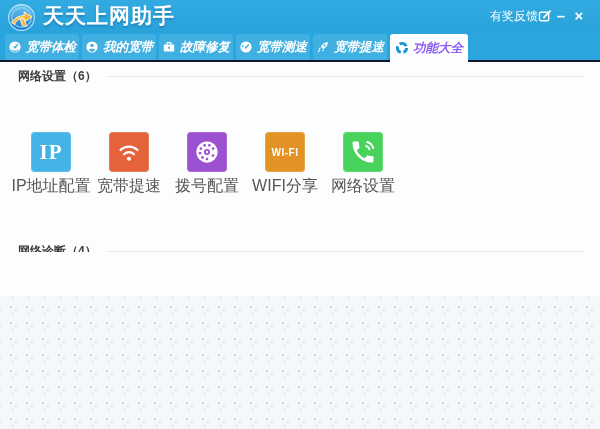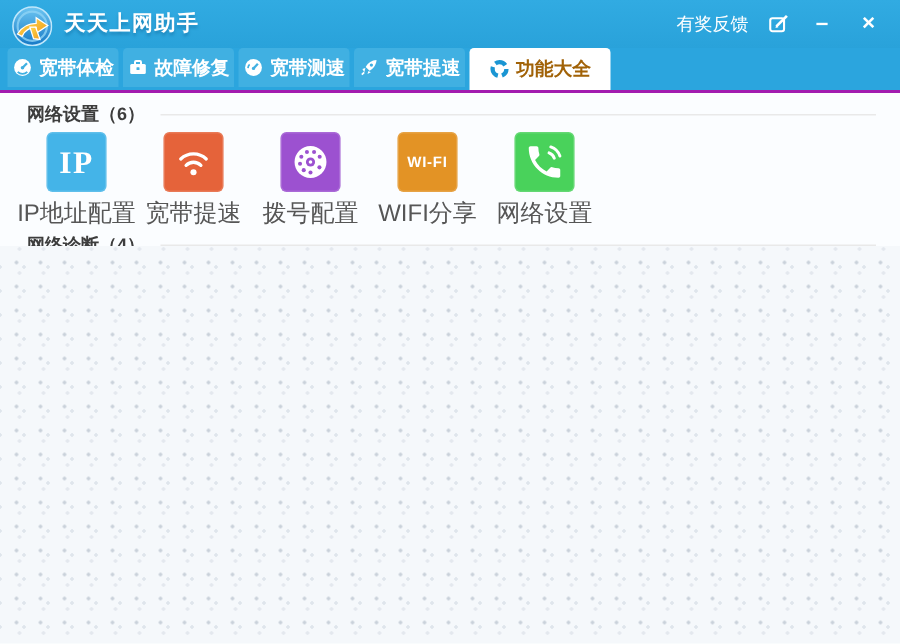--- a/index.html
+++ b/index.html
@@ -2,37 +2,37 @@
 <html><head>
 <meta charset="utf-8">
 <style>
   html,body{margin:0;padding:0;}
   body{font-family:"Liberation Sans","DejaVu Sans",sans-serif;}
   .window{width:600px;height:429px;overflow:hidden;position:relative;background:#fbfdff;display:flex;flex-direction:column;}
 
   
   .titlebar{height:32px;background:linear-gradient(#31abe2,#29a2da);display:flex;align-items:center;padding:0 6px;flex:0 0 auto;}
   .logo{width:27px;height:27px;margin:2px 4px 0 2px;flex:0 0 auto;}
-  .app-title{color:#fff;font-size:14px;font-weight:bold;letter-spacing:1px;text-shadow:0 2px 2px rgba(10,80,130,.35);margin-left:4px;}
-  .titlebar-right{margin-left:auto;display:flex;align-items:center;gap:13px;padding-right:6px;}
+  .app-title{color:#fff;font-size:21px;font-weight:bold;letter-spacing:1px;text-shadow:0 2px 2px rgba(10,80,130,.35);margin-left:4px;}
+  .titlebar-right{margin-left:auto;display:flex;align-items:center;padding-right:6px;}
   .feedback-label{color:#fff;font-size:12px;cursor:pointer;}
   .win-btn{color:#fff;font-size:15px;font-weight:bold;width:18px;height:18px;line-height:17px;text-align:center;cursor:pointer;}
   .feedback-ico{width:14px;height:14px;cursor:pointer;}
 
   
-  .tabbar{height:28px;background:#2ba5de;display:flex;padding-left:5px;border-bottom:2px solid #a21caf;flex:0 0 auto;position:relative;}
+  .tabbar{height:28px;background:#2ba5de;display:flex;align-items:flex-end;padding-left:5px;border-bottom:2px solid #0f172a;flex:0 0 auto;position:relative;font-style:italic;}
   .tab{height:26px;width:74px;margin-right:3px;background:#40b0e2;border-radius:3px 3px 0 0;display:flex;align-items:center;justify-content:center;gap:4px;color:#fff;font-size:12.5px;font-weight:bold;cursor:pointer;white-space:nowrap;}
   .tab svg{width:14px;height:14px;flex:0 0 auto;}
   .tab .disc{fill:#fff;}
   .tab .cutf{fill:#40b0e2;}
   .tab .cuts{stroke:#40b0e2;fill:none;}
-  .tab.selected{background:#fff;color:#a16207;height:28px;margin-bottom:-2px;z-index:2;width:94px;}
-
-  
-  .content{flex:1;display:flex;flex-direction:column;background:#fbfdff;min-height:0;}
+  .tab.selected{background:#fff;color:#8b5cf6;height:28px;margin-bottom:-2px;z-index:2;width:78px;}
+
+  
+  .content{flex:1;display:flex;flex-direction:column;background:#fbfdff;min-height:0;gap:44px;}
   .sec-header{display:flex;align-items:center;margin:6px 16px 0 18px;height:17px;flex:0 0 auto;}
   .sec-title{font-size:12px;font-weight:bold;color:#3d3d3d;white-space:nowrap;}
   .sec-line{flex:1;height:1px;background:#e9e9e9;margin-left:10px;}
   .items-row{display:flex;padding-left:12px;margin-top:3px;flex:0 0 auto;}
   .item{width:78px;display:flex;flex-direction:column;align-items:center;cursor:pointer;}
   .app-icon{width:40px;height:40px;border-radius:4px;display:flex;align-items:center;justify-content:center;box-shadow:inset 0 0 0 1px rgba(255,255,255,.15);}
   .app-icon svg{display:block;}
   .ic-ip{background:#44b4e8;}
   .ic-wireless{background:#e5633a;}
   .ic-dial{background:#9c51d0;}
@@ -95,20 +95,28 @@
       <svg viewBox="0 0 14 14">
         <circle class="disc" cx="7" cy="7" r="5.6"></circle>
         <line class="cuts" x1="7" y1="7.2" x2="10" y2="4.2" stroke-width="1.5"></line>
         <circle class="cutf" cx="7" cy="7.2" r="1.2"></circle>
         <path class="cuts" d="M3.8 9.9 a4.4 4.4 0 0 0 6.4 0" stroke-width="1.2"></path>
       </svg>
       <span>宽带体检</span>
     </div>
     <div class="tab">
       <svg viewBox="0 0 14 14">
+        <circle class="disc" cx="7" cy="7" r="5.6"></circle>
+        <circle class="cutf" cx="7" cy="5.4" r="1.7"></circle>
+        <path class="cutf" d="M3.8 10.6 c0-2.4 6.4-2.4 6.4 0 a5.6 5.6 0 0 1 -6.4 0 Z"></path>
+      </svg>
+      <span>我的宽带</span>
+    </div>
+    <div class="tab">
+      <svg viewBox="0 0 14 14">
         <path d="M5 4.6 V3.4 a0.7 0.7 0 0 1 .7 -.7 h2.6 a0.7 0.7 0 0 1 .7 .7 V4.6" fill="none" stroke="#fff" stroke-width="1.3"></path>
         <rect class="disc" x="1.8" y="4.6" width="10.4" height="6.8" rx="1"></rect>
         <rect class="cutf" x="6" y="6.8" width="2" height="1.9" rx="0.4"></rect>
       </svg>
       <span>故障修复</span>
     </div>
     <div class="tab">
       <svg viewBox="0 0 14 14">
         <circle class="disc" cx="7" cy="7" r="5.6"></circle>
         <line class="cuts" x1="7" y1="7.6" x2="9.9" y2="4.5" stroke-width="1.5"></line>

